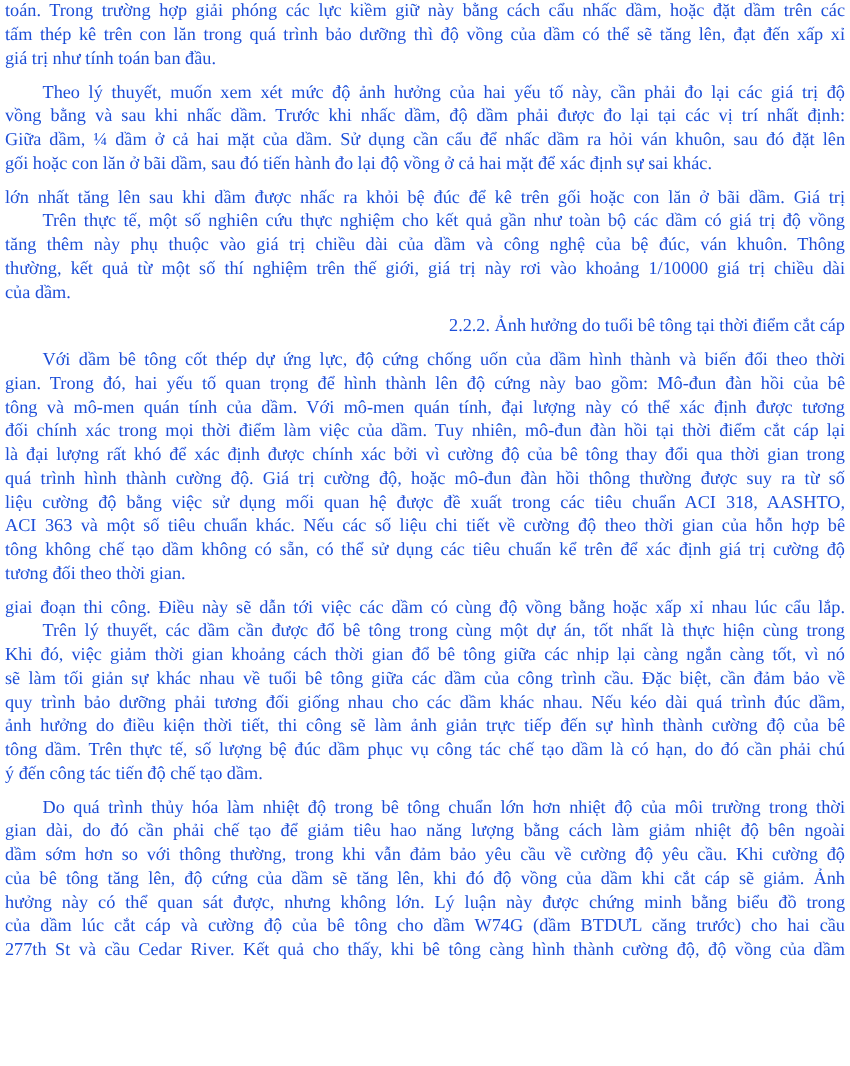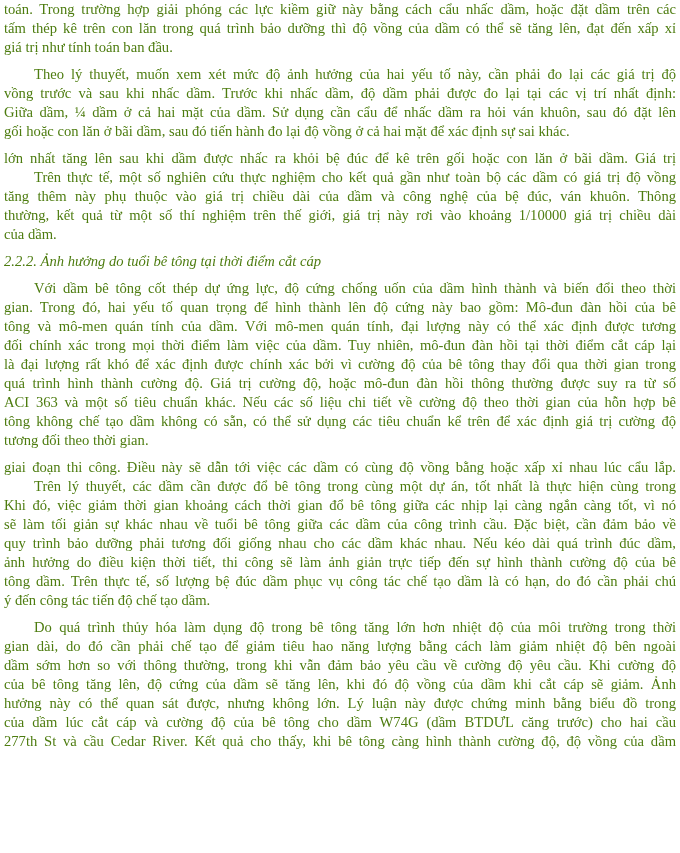--- a/index.html
+++ b/index.html
@@ -2,58 +2,58 @@
 <html><head>
 <meta charset="utf-8">
 <style>
   html, body { margin: 0; padding: 0; background: #ffffff; }
   body { width: 680px; height: 853px; overflow: hidden; }
   .page {
     position: relative;
     width: 680px; height: 853px;
     font-family: "Liberation Serif", "DejaVu Serif", serif;
     font-size: 14.6px;
-    color: #4d7c0f;
+    color: #1d4ed8;
     box-sizing: border-box;
     padding: 0 4px 0 4px;
   }
   .para { margin: 0; }
   .line {
     display: block;
     height: 19px;
     line-height: 19px;
     white-space: nowrap;
     text-align: justify;
     text-align-last: justify;
   }
   .line.last { text-align-last: left; }
   .indent { padding-left: 30px; }
   .gap { height: 8px; }
   .heading {
-    font-style: italic;
     height: 19px; line-height: 19px;
     white-space: nowrap;
+    text-align: right;
   }
   em { font-style: italic; }
 </style>
 </head>
 <body>
 
 <div class="page">
 
   <div class="para">
     <span class="line">toán. Trong trường hợp giải phóng các lực kiềm giữ này bằng cách cẩu nhấc dầm, hoặc đặt dầm trên các</span>
     <span class="line">tấm thép kê trên con lăn trong quá trình bảo dưỡng thì độ vồng của dầm có thể sẽ tăng lên, đạt đến xấp xỉ</span>
     <span class="line last">giá trị như tính toán ban đầu.</span>
   </div>
   <div class="gap"></div>
 
   <div class="para">
     <span class="line indent">Theo lý thuyết, muốn xem xét mức độ ảnh hưởng của hai yếu tố này, cần phải đo lại các giá trị độ</span>
-    <span class="line">vồng trước và sau khi nhấc dầm. Trước khi nhấc dầm, độ dầm phải được đo lại tại các vị trí nhất định:</span>
+    <span class="line">vồng bằng và sau khi nhấc dầm. Trước khi nhấc dầm, độ dầm phải được đo lại tại các vị trí nhất định:</span>
     <span class="line">Giữa dầm, ¼ dầm ở cả hai mặt của dầm. Sử dụng cần cẩu để nhấc dầm ra hỏi ván khuôn, sau đó đặt lên</span>
     <span class="line last">gối hoặc con lăn ở bãi dầm, sau đó tiến hành đo lại độ vồng ở cả hai mặt để xác định sự sai khác.</span>
   </div>
   <div class="gap"></div>
 
   <div class="para">
     <span class="line">lớn nhất tăng lên sau khi dầm được nhấc ra khỏi bệ đúc để kê trên gối hoặc con lăn ở bãi dầm. Giá trị</span>
     <span class="line indent">Trên thực tế, một số nghiên cứu thực nghiệm cho kết quả gần như toàn bộ các dầm có giá trị độ vồng</span>
     <span class="line">tăng thêm này phụ thuộc vào giá trị chiều dài của dầm và công nghệ của bệ đúc, ván khuôn. Thông</span>
     <span class="line">thường, kết quả từ  một số thí nghiệm trên thế giới, giá trị này rơi vào khoảng 1/10000 giá trị chiều dài</span>
@@ -64,40 +64,41 @@
   <div class="heading">2.2.2. Ảnh hưởng do tuổi bê tông tại thời điểm cắt cáp</div>
   <div class="gap"></div>
 
   <div class="para">
     <span class="line indent">Với dầm bê tông cốt thép dự ứng lực, độ cứng chống uốn của dầm hình thành và biến đổi theo thời</span>
     <span class="line">gian. Trong đó, hai yếu tố quan trọng để hình thành lên độ cứng này bao gồm: Mô-đun đàn hồi của bê</span>
     <span class="line">tông và mô-men quán tính của dầm. Với mô-men quán tính, đại lượng này có thể xác định được tương</span>
     <span class="line">đối chính xác trong mọi thời điểm làm việc của dầm. Tuy nhiên, mô-đun đàn hồi tại thời điểm cắt cáp lại</span>
     <span class="line">là đại lượng rất khó để xác định được chính xác bởi vì cường độ của bê tông thay đổi qua thời gian trong</span>
     <span class="line">quá trình hình thành cường độ. Giá trị cường độ, hoặc mô-đun đàn hồi thông thường được suy ra từ số</span>
+    <span class="line">liệu cường độ bằng việc sử dụng mối quan hệ được đề xuất trong các tiêu chuẩn ACI 318, AASHTO,</span>
     <span class="line">ACI 363 và một số tiêu chuẩn khác. Nếu các số liệu chi tiết về cường độ theo thời gian của hỗn hợp bê</span>
     <span class="line">tông không chế tạo dầm không có sẵn, có thể sử dụng các tiêu chuẩn kể trên để xác định giá trị cường độ</span>
     <span class="line last">tương đối theo thời gian.</span>
   </div>
   <div class="gap"></div>
 
   <div class="para">
     <span class="line">giai đoạn thi công. Điều này sẽ dẫn tới việc các dầm có cùng độ vồng bằng hoặc xấp xỉ nhau lúc cẩu lắp.</span>
     <span class="line indent">Trên lý thuyết, các dầm cần được đổ bê tông trong cùng một dự án, tốt nhất là thực hiện cùng trong</span>
     <span class="line">Khi đó, việc giảm thời gian khoảng cách thời gian đổ bê tông giữa các nhịp lại càng ngắn càng tốt, vì nó</span>
     <span class="line">sẽ làm tối giản sự khác nhau về tuổi bê tông giữa các dầm của công trình cầu. Đặc biệt, cần đảm bảo về</span>
     <span class="line">quy trình bảo dưỡng phải tương đối giống nhau cho các dầm khác nhau. Nếu kéo dài quá trình đúc dầm,</span>
     <span class="line">ảnh hưởng do điều kiện thời tiết, thi công sẽ làm ảnh giản trực tiếp đến sự hình thành cường độ của bê</span>
     <span class="line">tông dầm. Trên thực tế, số lượng bệ đúc dầm phục vụ công tác chế tạo dầm là có hạn, do đó cần phải chú</span>
     <span class="line last">ý đến công tác tiến độ chế tạo dầm.</span>
   </div>
   <div class="gap"></div>
 
   <div class="para">
-    <span class="line indent">Do quá trình thủy hóa làm dụng độ trong bê tông tăng lớn hơn nhiệt độ của môi trường trong thời</span>
+    <span class="line indent">Do quá trình thủy hóa làm nhiệt độ trong bê tông chuẩn lớn hơn nhiệt độ của môi trường trong thời</span>
     <span class="line">gian dài, do đó cần phải chế tạo để giảm tiêu hao năng lượng bằng cách làm giảm nhiệt độ bên ngoài</span>
     <span class="line">dầm sớm hơn so với thông thường, trong khi vẫn đảm bảo yêu cầu về cường độ yêu cầu. Khi cường độ</span>
     <span class="line">của bê tông tăng lên, độ cứng của dầm sẽ tăng lên, khi đó độ vồng của dầm khi cắt cáp sẽ giảm. Ảnh</span>
     <span class="line">hưởng này có thể quan sát được, nhưng không lớn. Lý luận này được chứng minh bằng biểu đồ trong</span>
     <span class="line">của dầm lúc cắt cáp và cường độ của bê tông cho dầm W74G (dầm BTDƯL căng trước) cho hai cầu</span>
     <span class="line">277th St và cầu Cedar River. Kết quả cho thấy, khi bê tông càng hình thành cường độ, độ vồng của dầm</span>
   </div>
 
 </div>
 

